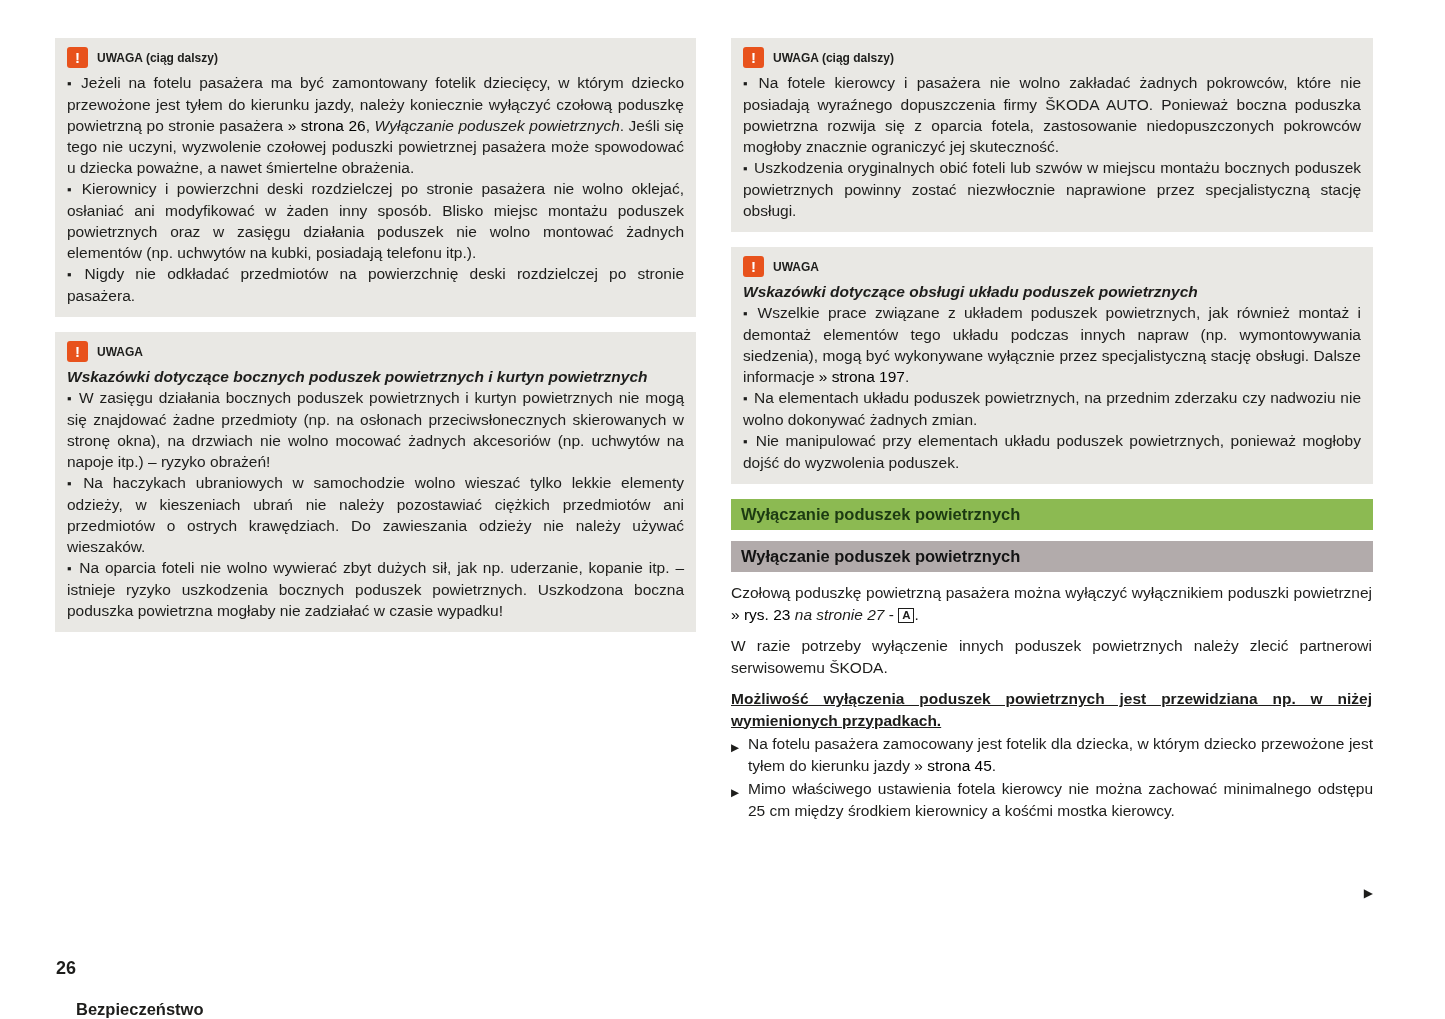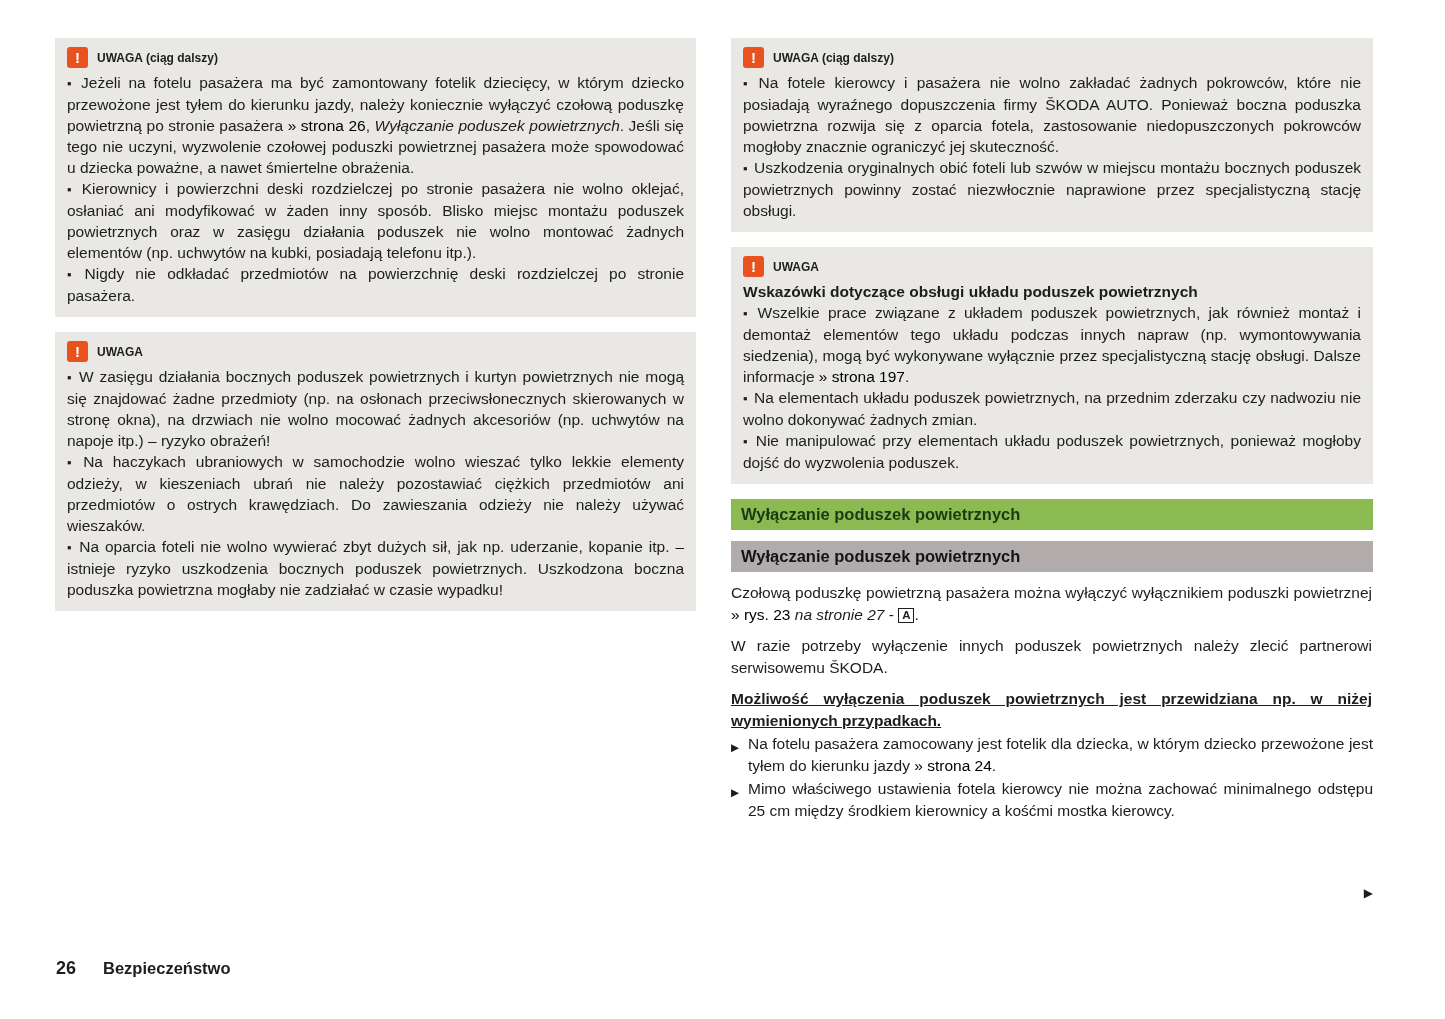--- a/index.html
+++ b/index.html
@@ -6,42 +6,42 @@
   body{font-family:"Liberation Sans","DejaVu Sans",sans-serif;background:#ffffff;}
   .page{position:relative;width:1445px;height:1019px;background:#ffffff;color:#1d1d1b;overflow:hidden;}
   .col{position:absolute;top:38px;}
   .col-left{left:55px;width:641px;}
   .col-right{left:731px;width:642px;}
 
   .warnbox{background:#e9e8e4;padding:9px 12px 11px 12px;margin-bottom:15px;}
   .warn-head{display:flex;align-items:center;gap:9px;margin-bottom:4px;}
   .warn-icon{width:21px;height:21px;background:#e8521c;color:#ffffff;display:flex;align-items:center;justify-content:center;border-radius:3px;font-weight:bold;font-size:15px;line-height:1;flex:0 0 auto;}
   .warn-title{font-weight:bold;font-size:12px;}
-  .wsub{font-weight:bold;font-size:15.5px;line-height:21px;text-align:justify;margin:0;}
+  .wsub{font-weight:bold;font-size:15.5px;line-height:21px;text-align:justify;margin:0;font-style:italic;}
   .witem{font-size:15.5px;line-height:21px;text-align:justify;margin:0;}
   .sq{margin-right:6px;font-size:13px;}
 
   .seg-tx{}
   .seg-lk{color:#000000;cursor:pointer;}
   .seg-it{font-style:italic;}
   .seg-bx{display:inline-block;border:1px solid #1d1d1b;font-weight:bold;font-style:normal;font-size:11.5px;line-height:13px;padding:0 3px;vertical-align:1px;}
 
   .bar{width:100%;height:31px;display:flex;align-items:center;padding:0 10px;font-weight:bold;font-size:16.5px;box-sizing:border-box;}
   .bar-green{background:#8cba52;color:#1c3a12;margin-bottom:11px;}
   .bar-gray{background:#b2abab;color:#131313;}
 
   .para{font-size:15.5px;line-height:21.5px;text-align:justify;margin:10px 1px 0 0;}
   .para-bold{font-weight:bold;text-decoration:underline;}
   .tri-item{position:relative;padding-left:17px;font-size:15.5px;line-height:21.5px;text-align:justify;margin-top:2px;}
   .tri{position:absolute;left:0;top:4px;font-size:10.5px;}
   .airbag-icon{vertical-align:-4px;margin:0 3px;}
 
-  .footer{position:absolute;left:56px;top:958px;display:flex;align-items:center;gap:27px;font-weight:bold;color:#1d1d1b;}
+  .footer{position:absolute;left:56px;top:958px;display:flex;align-items:flex-start;font-weight:bold;color:#1d1d1b;}
   .pgnum{font-size:18px;}
-  .pgsec{font-size:16.5px;}
+  .pgsec{font-size:16.5px;margin-top:42px;}
   .cont-arrow{position:absolute;right:72px;top:886px;font-size:12px;color:#1d1d1b;}
 </style>
 </head>
 <body>
 
 <div class="page">
 
   <div class="col col-left">
 
     <section class="warnbox">
@@ -52,20 +52,21 @@
       <p class="witem"><span class="sq">▪</span><span><span class="seg-tx">Jeżeli na fotelu pasażera ma być zamontowany fotelik dziecięcy, w którym dziecko przewożone jest tyłem do kierunku jazdy, należy koniecznie wyłączyć czołową poduszkę powietrzną po stronie pasażera </span><span class="seg-lk">» strona 26</span><span class="seg-tx">, </span><span class="seg-it">Wyłączanie poduszek powietrznych</span><span class="seg-tx">. Jeśli się tego nie uczyni, wyzwolenie czołowej poduszki powietrznej pasażera może spowodować u dziecka poważne, a nawet śmiertelne obrażenia.</span></span></p>
       <p class="witem"><span class="sq">▪</span><span><span class="seg-tx">Kierownicy i powierzchni deski rozdzielczej po stronie pasażera nie wolno oklejać, osłaniać ani modyfikować w żaden inny sposób. Blisko miejsc montażu poduszek powietrznych oraz w zasięgu działania poduszek nie wolno montować żadnych elementów (np. uchwytów na kubki, posiadają telefonu itp.).</span></span></p>
       <p class="witem"><span class="sq">▪</span><span><span class="seg-tx">Nigdy nie odkładać przedmiotów na powierzchnię deski rozdzielczej po stronie pasażera.</span></span></p>
     </section>
 
     <section class="warnbox">
       <div class="warn-head">
         <span class="warn-icon">!</span>
         <span class="warn-title">UWAGA</span>
       </div>
+      <p class="wsub">Wskazówki dotyczące bocznych poduszek powietrznych i kurtyn powietrznych</p>
       <p class="witem"><span class="sq">▪</span><span><span class="seg-tx">W zasięgu działania bocznych poduszek powietrznych i kurtyn powietrznych nie mogą się znajdować żadne przedmioty (np. na osłonach przeciwsłonecznych skierowanych w stronę okna), na drzwiach nie wolno mocować żadnych akcesoriów (np. uchwytów na napoje itp.) – ryzyko obrażeń!</span></span></p>
       <p class="witem"><span class="sq">▪</span><span><span class="seg-tx">Na haczykach ubraniowych w samochodzie wolno wieszać tylko lekkie elementy odzieży, w kieszeniach ubrań nie należy pozostawiać ciężkich przedmiotów ani przedmiotów o ostrych krawędziach. Do zawieszania odzieży nie należy używać wieszaków.</span></span></p>
       <p class="witem"><span class="sq">▪</span><span><span class="seg-tx">Na oparcia foteli nie wolno wywierać zbyt dużych sił, jak np. uderzanie, kopanie itp. – istnieje ryzyko uszkodzenia bocznych poduszek powietrznych. Uszkodzona boczna poduszka powietrzna mogłaby nie zadziałać w czasie wypadku!</span></span></p>
     </section>
 
   </div>
 
   <div class="col col-right">
 
     <section class="warnbox">
@@ -95,21 +96,21 @@
       <span>Wyłączanie poduszek powietrznych</span>
     </div>
 
     <p class="para"><span><span class="seg-tx">Czołową poduszkę powietrzną pasażera można wyłączyć wyłącznikiem poduszki powietrznej </span><span class="seg-lk">» rys. 23</span><span class="seg-it"> na stronie 27</span><span class="seg-tx"> - </span><span class="seg-bx">A</span><span class="seg-tx">.</span></span></p>
 
     <p class="para"><span><span class="seg-tx">W razie potrzeby wyłączenie innych poduszek powietrznych należy zlecić partnerowi serwisowemu ŠKODA.</span></span></p>
 
 
     <p class="para para-bold">Możliwość wyłączenia poduszek powietrznych jest przewidziana np. w niżej wymienionych przypadkach.</p>
 
-    <div class="tri-item"><span class="tri">▶</span><span><span class="seg-tx">Na fotelu pasażera zamocowany jest fotelik dla dziecka, w którym dziecko przewożone jest tyłem do kierunku jazdy </span><span class="seg-lk">» strona 24</span><span class="seg-tx">.</span></span></div>
+    <div class="tri-item"><span class="tri">▶</span><span><span class="seg-tx">Na fotelu pasażera zamocowany jest fotelik dla dziecka, w którym dziecko przewożone jest tyłem do kierunku jazdy </span><span class="seg-lk">» strona 45</span><span class="seg-tx">.</span></span></div>
     <div class="tri-item"><span class="tri">▶</span><span><span class="seg-tx">Mimo właściwego ustawienia fotela kierowcy nie można zachować minimalnego odstępu 25 cm między środkiem kierownicy a kośćmi mostka kierowcy.</span></span></div>
 
   </div>
 
   <span class="cont-arrow">▶</span>
 
   <div class="footer">
     <span class="pgnum">26</span>
     <span class="pgsec">Bezpieczeństwo</span>
   </div>

